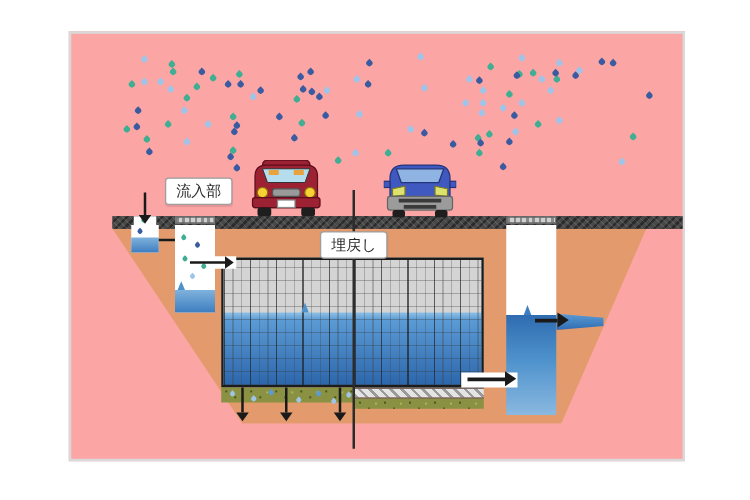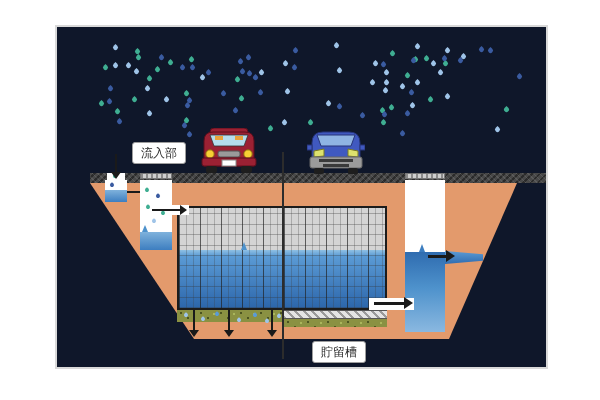--- a/index.html
+++ b/index.html
@@ -1,19 +1,19 @@
 <!DOCTYPE html>
 <html style="--frame-border: #d9d9d9; --soil: #e39a6c; --road-dark: #353535; --grate: #cfcfcf; --tank-empty: #d4d4d4; --water-light: #7fb2dc; --water-mid: #4e92cc; --water-deep: #2c66ab; --gravel: #8a9142; --arrow: #1a1a1a; --label-border: #9e9e9e; --car-red: #9b2133; --car-blue: #4059c0; --rain-navy: #3a5ba0; --rain-light: #9fc4e8; --rain-teal: #3fae92;"><head>
 <meta charset="utf-8">
 <style>
   html,body { margin:0; padding:0; background:#fff; }
   body { width:600px; height:400px; position:relative; overflow:hidden;
          font-family:"DejaVu Sans", sans-serif; }
   .frame { position:absolute; left:55px; top:25px; width:493px; height:344px;
-           background:#0f172a; border:2px solid var(--frame-border,#d9d9d9); box-sizing:border-box; }
+           background:#fca5a5; border:2px solid var(--frame-border,#d9d9d9); box-sizing:border-box; }
   .abs { position:absolute; }
 
   
   .raindrop { position:absolute; width:5px; height:5px;
               border-radius:0 50% 50% 50%; transform:rotate(45deg); }
 
   
   .road { left:33px; top:146px; right:0; height:10px;
           background:
             repeating-linear-gradient(45deg, rgba(255,255,255,0.10) 0 1px, transparent 1px 4px),
@@ -261,15 +261,15 @@
 
   <div class="abs white-box" style="left:312px;top:271px;width:45px;height:12px;"></div>
   <div class="abs ar big" style="left:317px;top:275px;width:30px;"></div>
 
   <div class="abs" style="left:388px;top:224px;width:38px;height:13px;background:linear-gradient(180deg,#5b9bd5,#2f6cb0);clip-path:polygon(0 0,100% 25%,100% 75%,0 100%);"></div>
   <div class="abs ar big" style="left:371px;top:228px;width:18px;"></div>
 
   <div class="abs divider" style="left:225px;top:125px;height:207px;"></div>
 
   <div class="label-box" style="left:75px;top:115px;">流入部</div>
-  <div class="label-box" style="left:255px;top:314px;">貯留槽</div>
+  <div class="label-box" style="left:199px;top:158px;">埋戻し</div>
 
 </div>
 
 </body></html>

